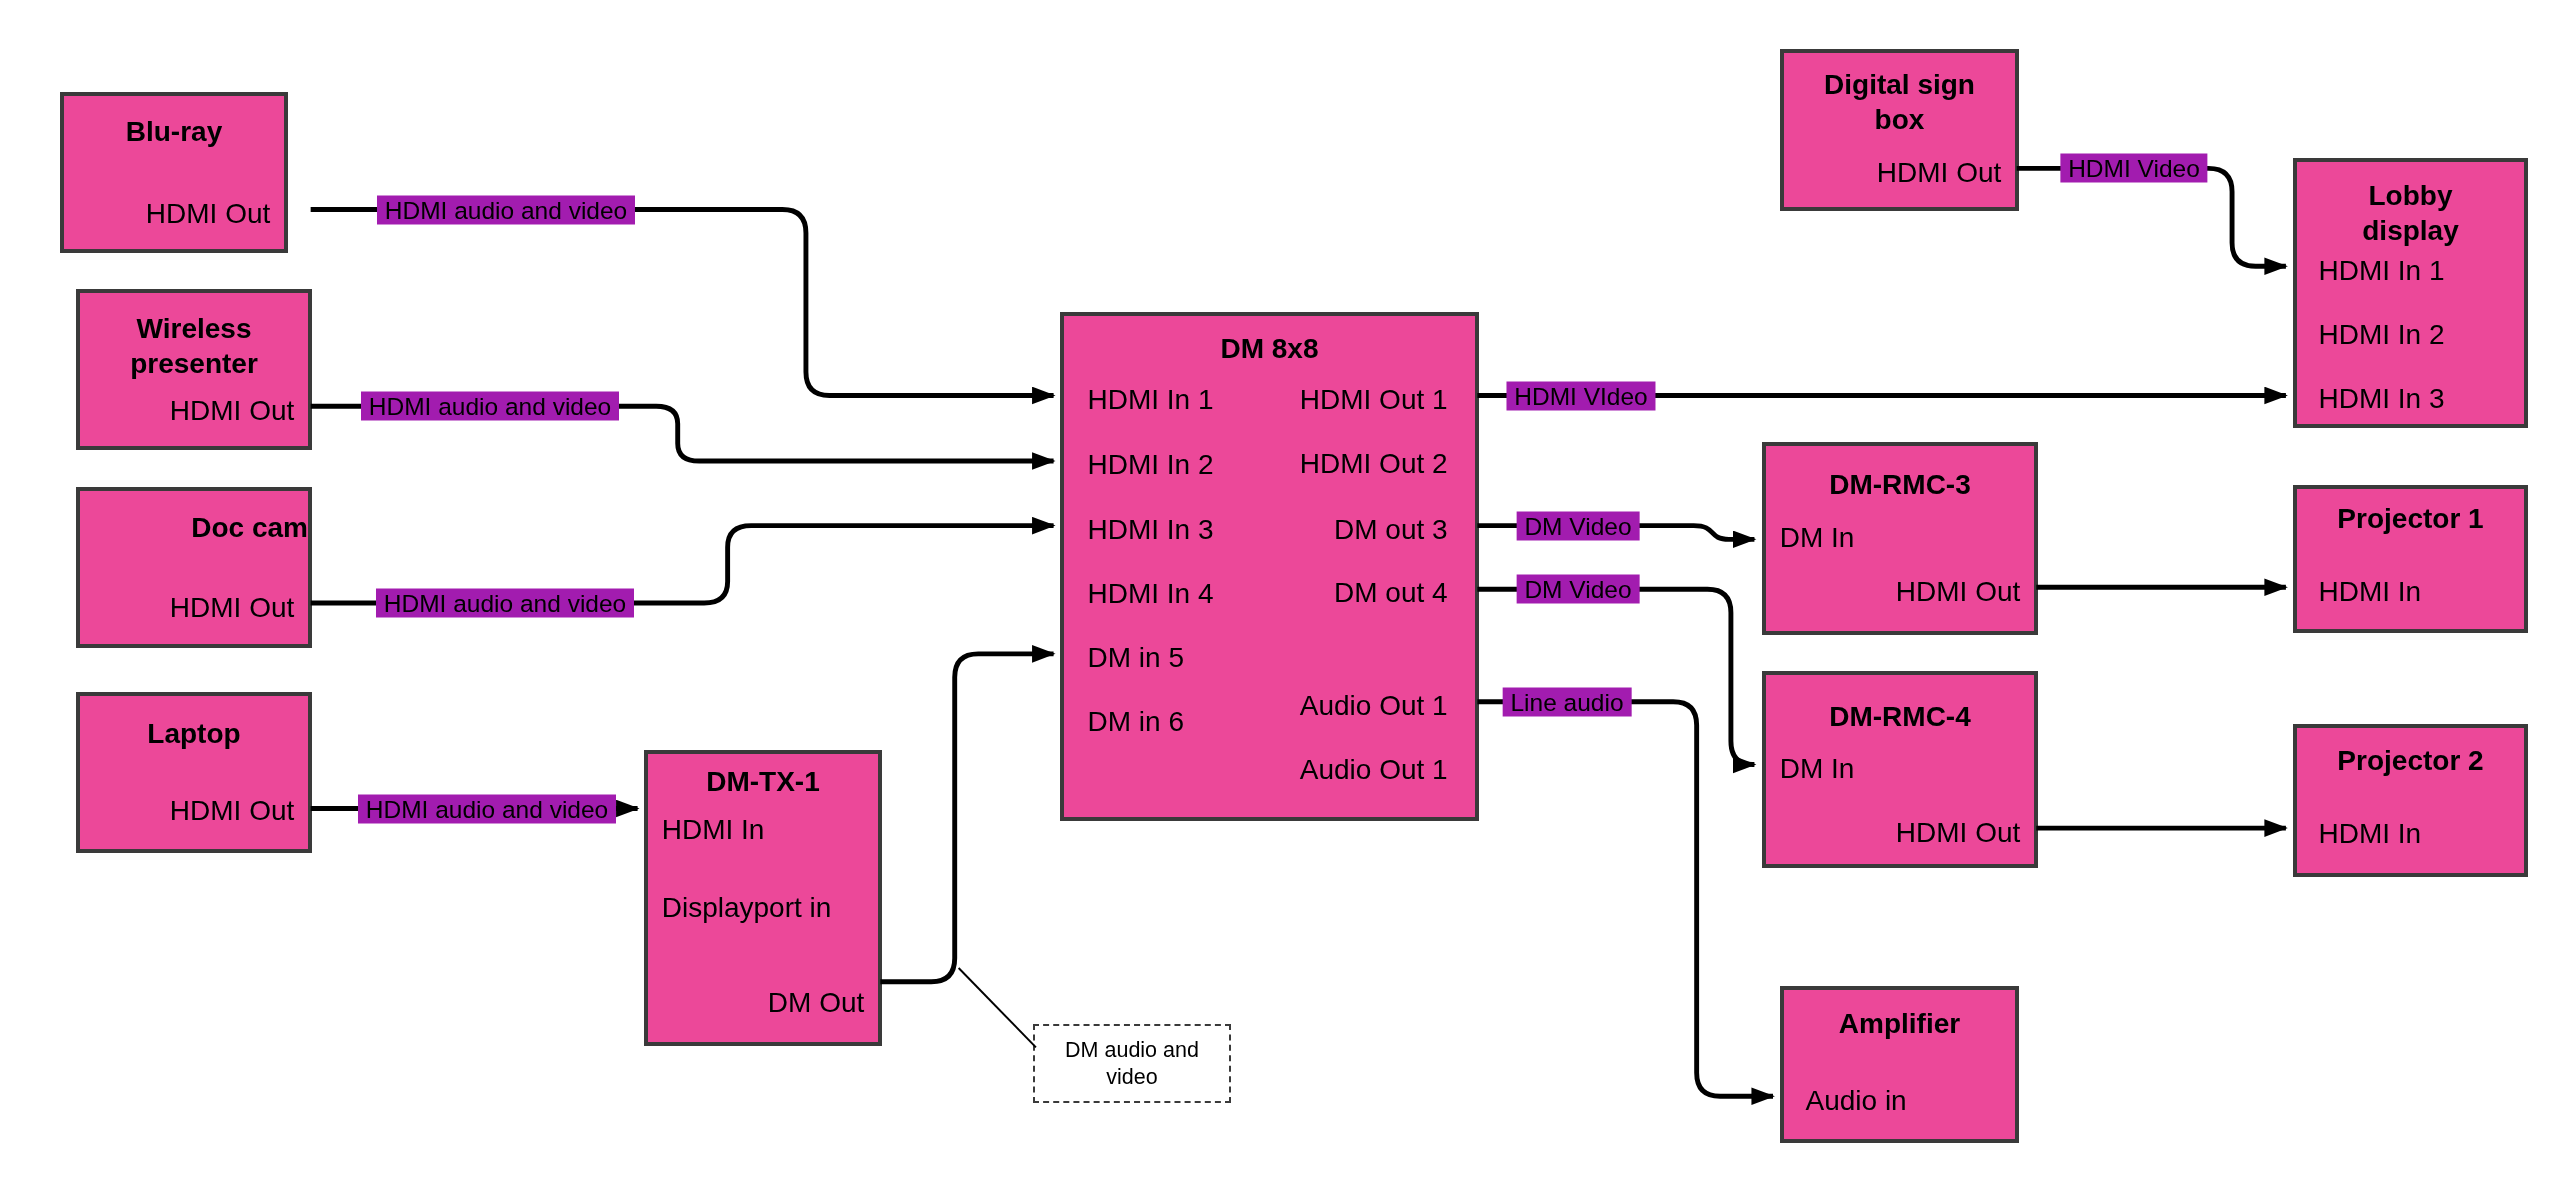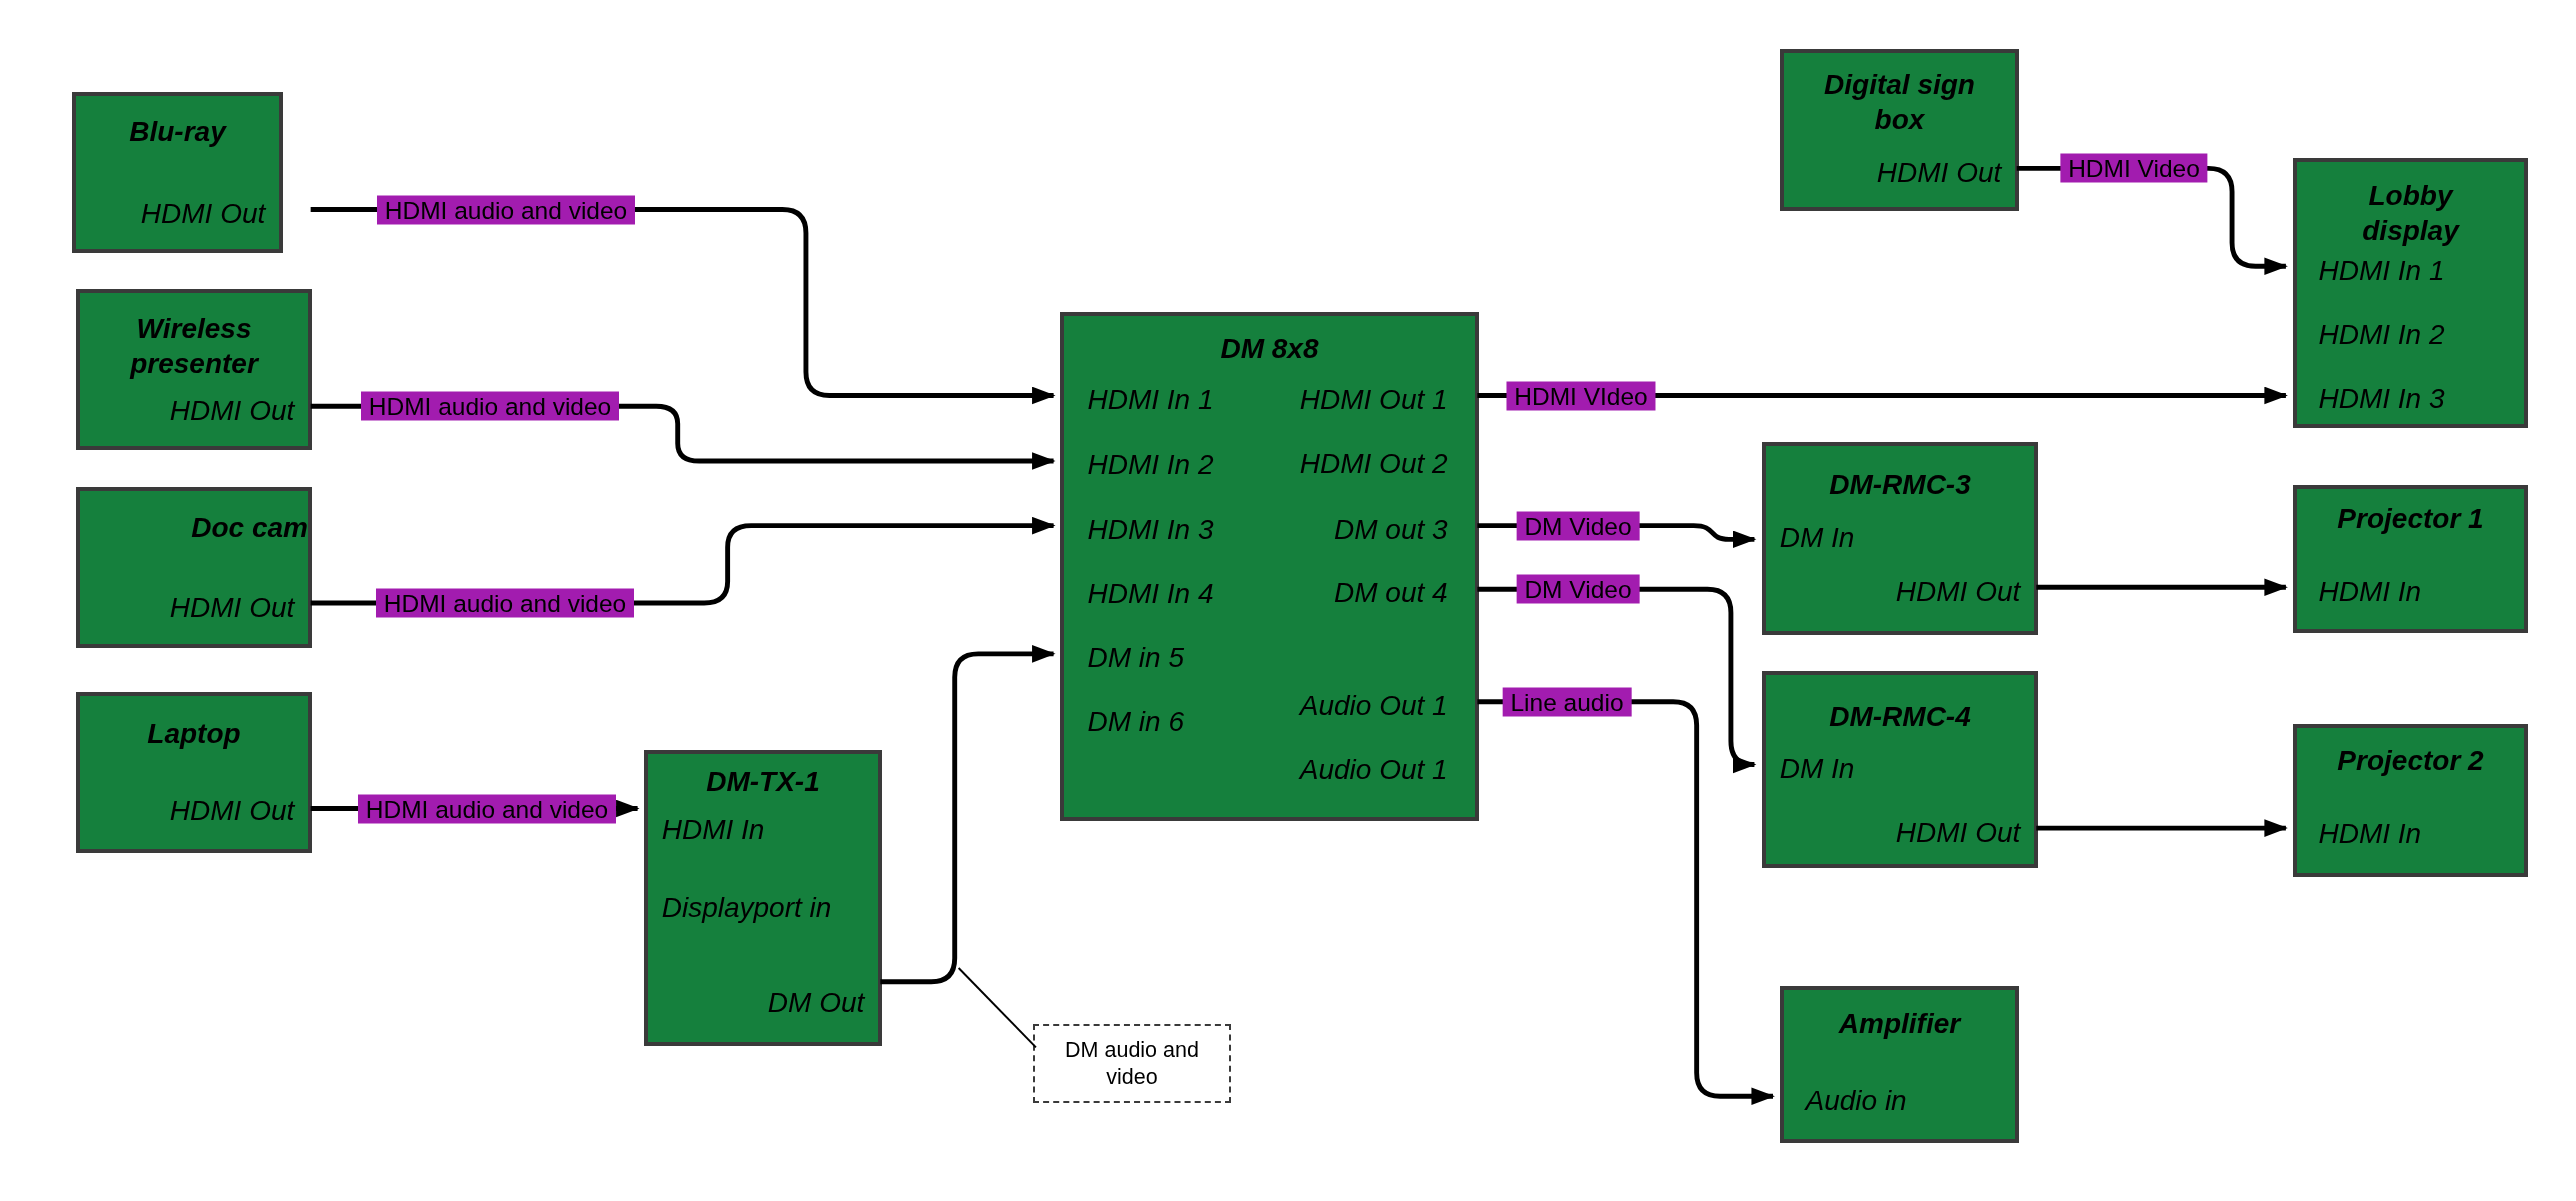--- a/index.html
+++ b/index.html
@@ -1,38 +1,38 @@
 <!DOCTYPE html>
 <html><head>
 <meta charset="utf-8">
 <style>
   html,body{margin:0;padding:0;background:#fff;}
   #canvas{position:relative;width:2576px;height:1201px;background:#ffffff;
           font-family:"Liberation Sans",sans-serif;color:#000;overflow:hidden;}
-  .node{position:absolute;background:#15803d;border:4.9px solid #3a3a3a;box-sizing:border-box;z-index:1;font-style:italic;}
+  .node{position:absolute;background:#ec4899;border:4.9px solid #3a3a3a;box-sizing:border-box;z-index:1;}
   .node-title{position:absolute;left:0;right:0;margin:0 auto;text-align:center;
               font-weight:bold;font-size:28px;line-height:35px;}
   .port{position:absolute;font-size:28px;line-height:29px;white-space:nowrap;}
   .port.r{text-align:right;}
   svg.wires{position:absolute;left:0;top:0;z-index:3;pointer-events:none;}
   .wire{stroke:#000;stroke-width:5;fill:none;}
   .wire-thin{stroke:#000;stroke-width:2;fill:none;}
   .edge-label{position:absolute;z-index:4;background:#a21caf;font-size:24.5px;line-height:29px;
               white-space:nowrap;transform:translate(-50%,-50%);padding:0 7.8px;text-align:center;}
   .note{position:absolute;border:2px dashed #3a3a3a;background:#fff;z-index:2;box-sizing:border-box;
         display:flex;align-items:center;justify-content:center;text-align:center;
         font-size:21.5px;line-height:26.4px;}
   .note-inner{width:152px;}
 </style>
 </head>
 <body>
 
 <div id="canvas">
 
-  <div class="node" style="left:72px;top:92px;width:211px;height:161px;">
+  <div class="node" style="left:60px;top:92px;width:228px;height:161px;">
     <div class="node-title" style="top:17.6px;">Blu-ray</div>
     <div class="port r" style="right:13.7px;top:103px;">HDMI Out</div>
   </div>
 
   <div class="node" style="left:76px;top:289px;width:236px;height:161px;">
     <div class="node-title" style="top:17.6px;width:196px;">Wireless presenter</div>
     <div class="port r" style="right:13.7px;top:103px;">HDMI Out</div>
   </div>
 
   <div class="node" style="left:76px;top:487px;width:236px;height:161px;">

